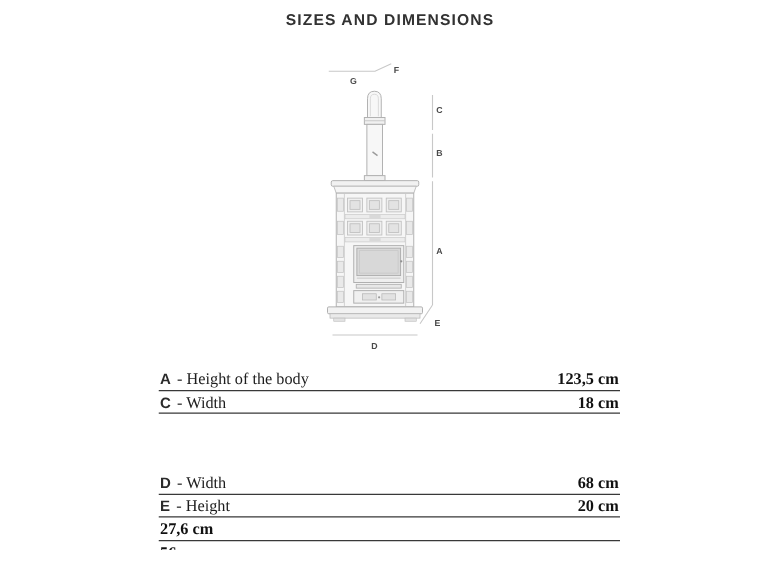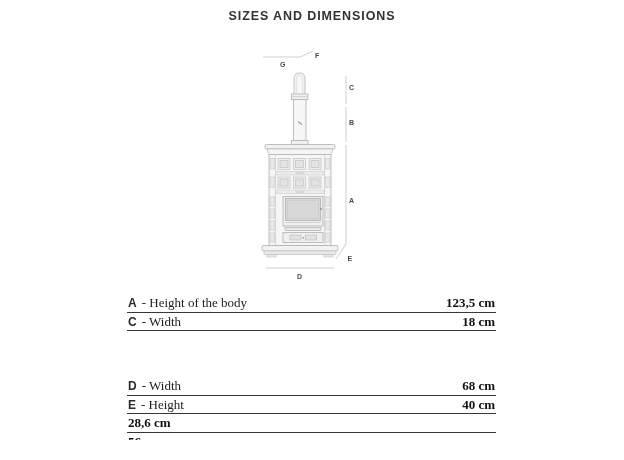--- a/index.html
+++ b/index.html
@@ -147,23 +147,23 @@
     <div class="trow">
       <div class="tdesc">
         <span class="tkey">D</span><span class="tsep">- Width</span>
       </div>
       <div class="tval">68 cm</div>
     </div>
     <div class="trow">
       <div class="tdesc">
         <span class="tkey">E</span><span class="tsep">- Height</span>
       </div>
-      <div class="tval">40 cm</div>
+      <div class="tval">20 cm</div>
     </div>
     <div class="trow">
-      <div class="tval">28,6 cm</div>
+      <div class="tval">27,6 cm</div>
     </div>
     <div class="trow">
       <div class="tval">56 cm</div>
     </div>
   </div>
 
 </div>
 
 </body></html>

